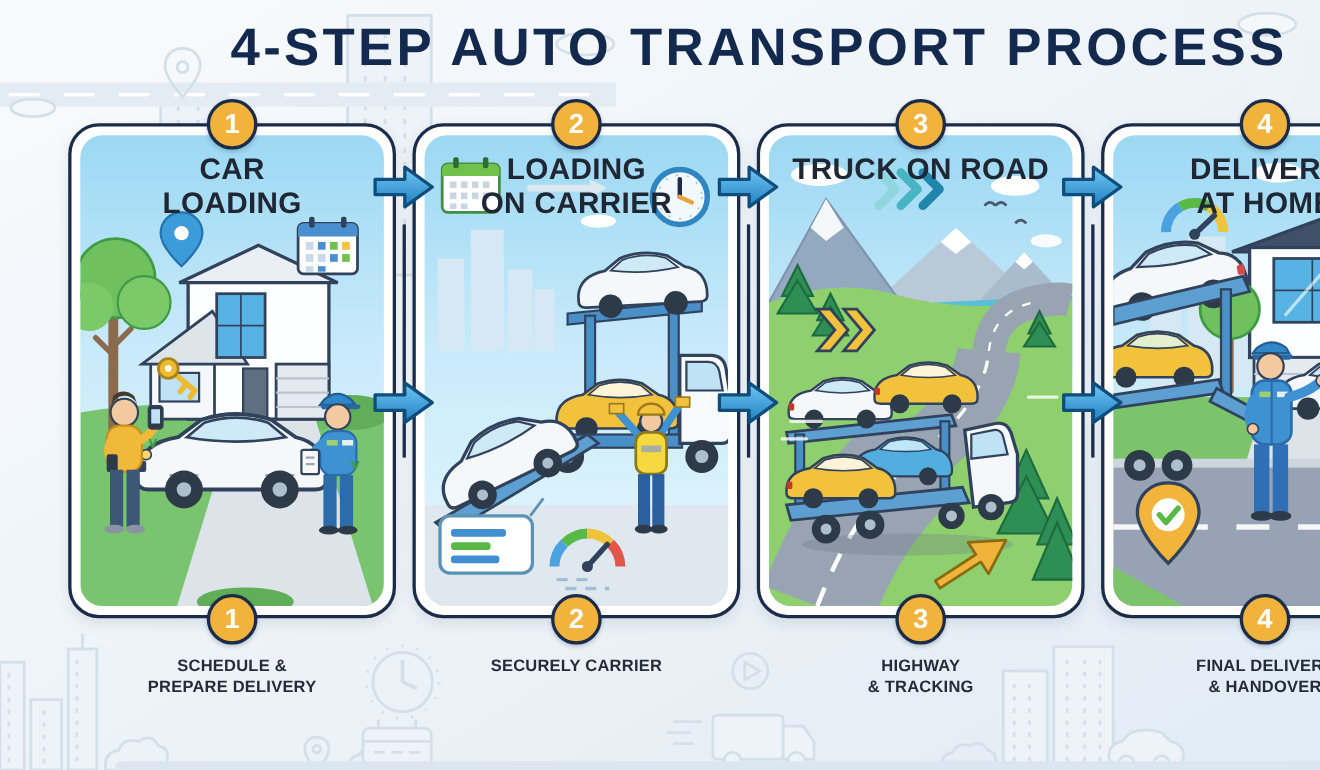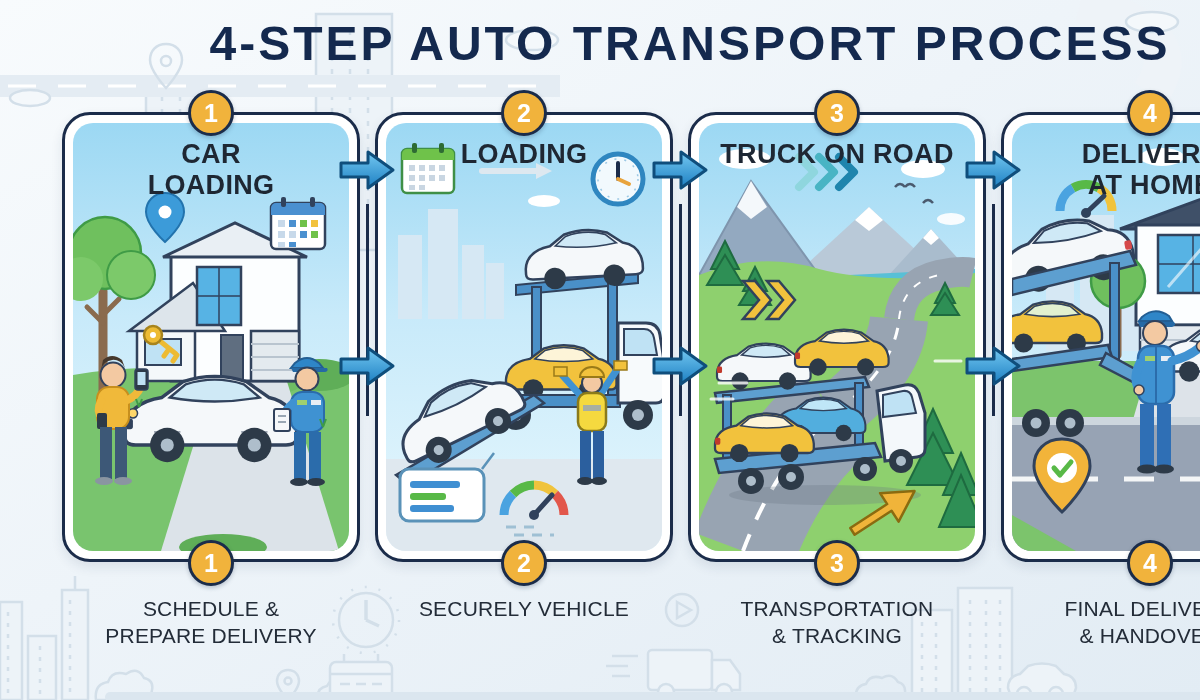--- a/index.html
+++ b/index.html
@@ -28,21 +28,21 @@
     font-size:27px;line-height:1.13;font-weight:700;color:#1e2733;letter-spacing:.3px;white-space:nowrap;
   }
   .badge{
     position:absolute;width:46px;height:46px;box-sizing:border-box;border-radius:50%;
     background:#f1b33c;border:3px solid #1b2c4a;color:#fff;font-weight:800;font-size:25px;
     display:flex;align-items:center;justify-content:center;z-index:6;
     box-shadow:0 2px 4px rgba(30,50,80,.25);
   }
   .caption{
     position:absolute;top:596px;width:340px;text-align:center;z-index:3;
-    font-size:21px;line-height:1.28;font-weight:400;color:#232c38;letter-spacing:.2px;white-space:nowrap;
+    font-size:15px;line-height:1.28;font-weight:700;color:#232c38;letter-spacing:.2px;white-space:nowrap;
   }
   .connector{position:absolute;width:3px;height:212px;top:204px;background:#1b2c4a;z-index:3;}
   .arrow{position:absolute;width:58px;height:46px;z-index:5;}
 </style>
 </head>
 <body>
 
 <div class="canvas">
 
   <svg width="0" height="0" style="position:absolute" aria-hidden="true">
@@ -206,20 +206,21 @@
         <ellipse cx="150" cy="424" rx="44" ry="13" fill="#5fae58"></ellipse>
         <path d="M66,284 l-3,-8 M66,284 l3,-8 M250,304 l-3,-8 M250,304 l3,-8" stroke="#3f9b46" stroke-width="2"></path>
       </svg>
     </div>
   </div>
 
   <div class="card" style="left:375px">
     <div class="panel">
       <div class="heading">
         <div>LOADING</div>
+        <div>ON CARRIER</div>
       </div>
       <svg class="scene" viewBox="0 0 276 428">
         <g fill="#d6e8f4">
           <rect x="12" y="112" width="24" height="84"></rect>
             <rect x="42" y="86" width="30" height="110"></rect>
           <rect x="76" y="122" width="22" height="74"></rect>
             <rect x="100" y="140" width="18" height="56"></rect>
         </g>
         <ellipse cx="158" cy="78" rx="16" ry="6" fill="#fff"></ellipse>
         <rect x="0" y="336" width="276" height="92" fill="#dfe8ef"></rect>
@@ -570,24 +571,24 @@
   <div class="badge" style="left:188px;top:540px">1</div>
   <div class="badge" style="left:501px;top:540px">2</div>
   <div class="badge" style="left:814px;top:540px">3</div>
   <div class="badge" style="left:1127px;top:540px">4</div>
 
   <div class="caption" style="left:41px">
     <div>SCHEDULE &amp;</div>
     <div>PREPARE DELIVERY</div>
   </div>
   <div class="caption" style="left:354px">
-    <div>SECURELY VEHICLE</div>
+    <div>SECURELY CARRIER</div>
   </div>
   <div class="caption" style="left:667px">
-    <div>TRANSPORTATION</div>
+    <div>HIGHWAY</div>
     <div>&amp; TRACKING</div>
   </div>
   <div class="caption" style="left:980px">
     <div>FINAL DELIVERY</div>
     <div>&amp; HANDOVER</div>
   </div>
 
 </div>
 
 </body></html>

